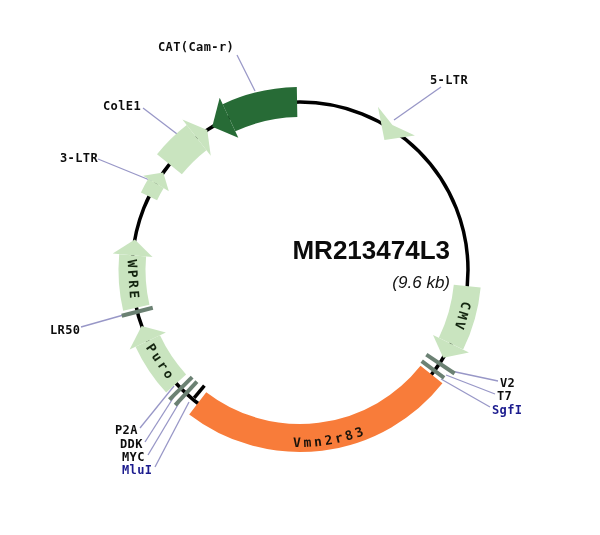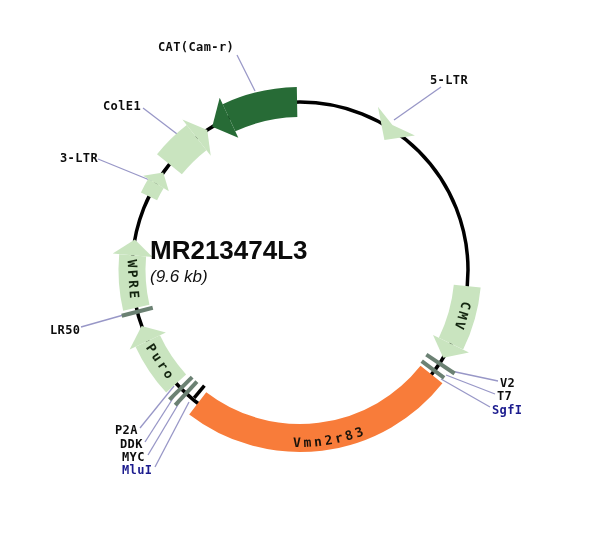--- a/index.html
+++ b/index.html
@@ -2,23 +2,23 @@
 <html><head>
 <meta charset="utf-8">
 <style>
   html,body{margin:0;padding:0;background:#fff;}
   .stage{position:relative;width:600px;height:535px;background:#ffffff;overflow:hidden;
          font-family:"DejaVu Sans Mono",monospace;}
   svg{position:absolute;left:0;top:0;}
   .lbl{font:bold 12px "DejaVu Sans Mono",monospace;letter-spacing:.4px;}
   .inner-lbl{font:bold 13px "DejaVu Sans Mono",monospace;letter-spacing:2.5px;fill:#13240f;}
   .curved-lbl{font:bold 13px "DejaVu Sans Mono",monospace;letter-spacing:3px;fill:#1b130b;}
-  .center-title{position:absolute;left:150px;top:237px;width:300px;text-align:left;}
+  .center-title{position:absolute;left:150px;top:237px;width:300px;text-align:right;}
   .title-name{font:bold 26px "Liberation Sans",sans-serif;color:#0b0b0b;line-height:1.05;}
-  .title-size{font:italic 17px "Liberation Sans",sans-serif;color:#101010;margin-top:3px;}
+  .title-size{font:italic 17px "Liberation Sans",sans-serif;color:#101010;margin-top:9px;}
 </style>
 </head>
 <body>
 
 <div class="stage">
   <svg id="map-svg" width="600" height="535" viewBox="0 0 600 535">
       <circle cx="300" cy="270" r="168" fill="none" stroke="#000000" stroke-width="3.5"></circle>
       <line x1="237" y1="55" x2="255" y2="91" stroke="#9897C7" stroke-width="1.3"></line>
       <line x1="143" y1="108" x2="181" y2="137" stroke="#9897C7" stroke-width="1.3"></line>
       <line x1="98" y1="159" x2="152" y2="181" stroke="#9897C7" stroke-width="1.3"></line>

